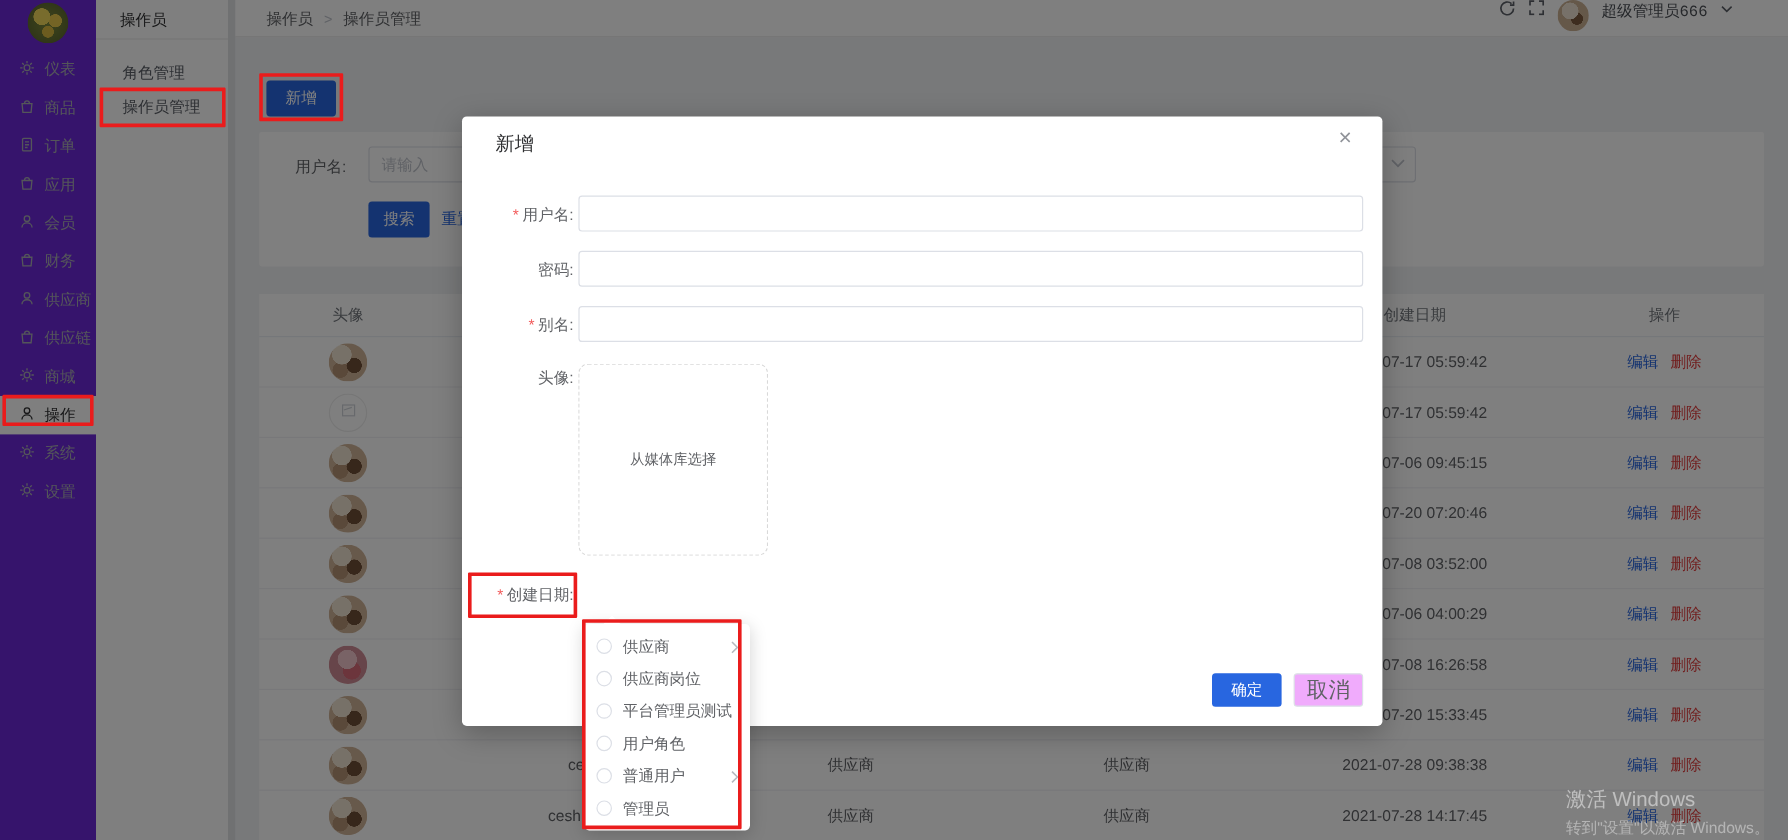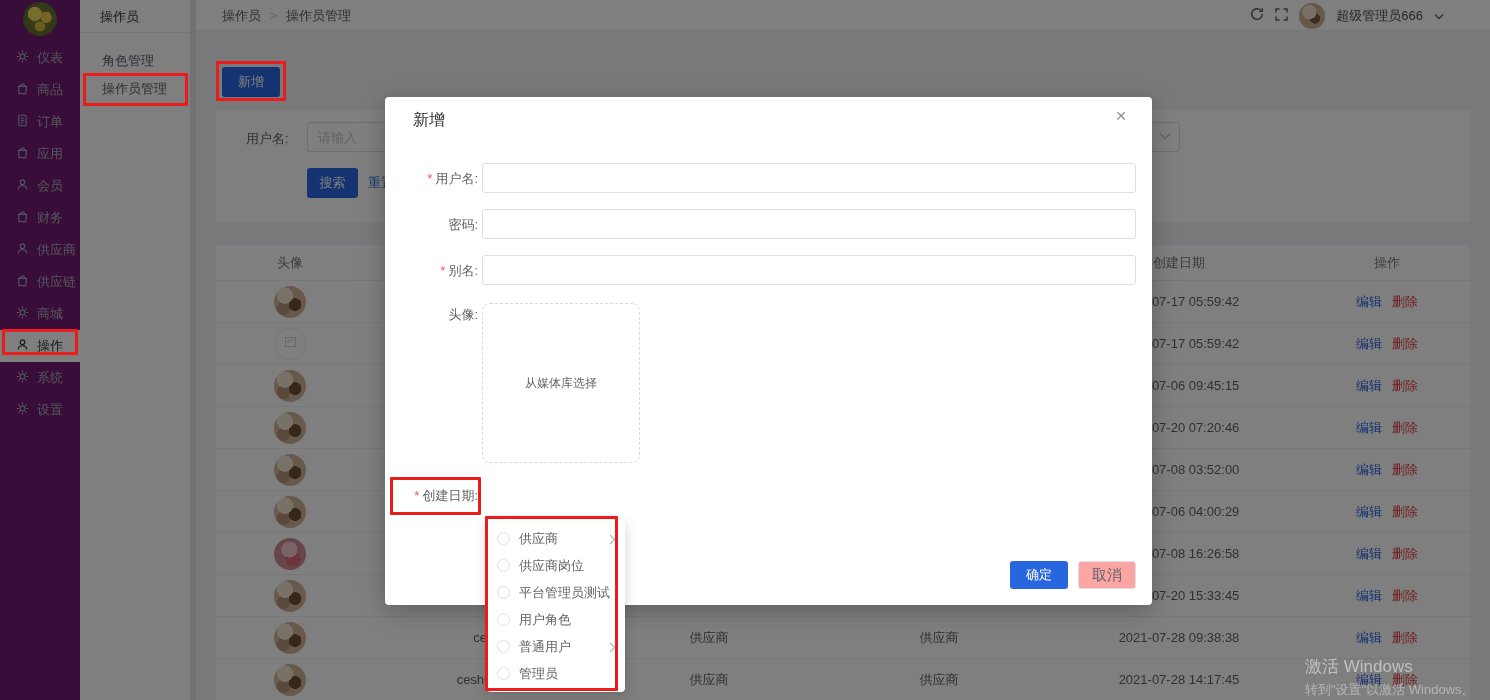--- a/index.html
+++ b/index.html
@@ -1,21 +1,21 @@
 <!DOCTYPE html>
 <html><head>
 <meta charset="utf-8">
 <style>
   * { margin:0; padding:0; box-sizing:border-box; }
   html,body { width:1490px; height:700px; }
   body { font-family:"Liberation Sans","DejaVu Sans",sans-serif; font-size:13px; color:#606266; }
   .page { position:relative; width:1490px; height:700px; background:#f0f2f5; overflow:hidden; }
 
   
-  .rail { position:absolute; left:0; top:0; width:80px; height:700px; background:#701a75; z-index:10; }
+  .rail { position:absolute; left:0; top:0; width:80px; height:700px; background:#6d28d9; z-index:10; }
   .logo { position:absolute; left:23px; top:2px; width:34px; height:34px; border-radius:50%;
           background:radial-gradient(circle at 35% 35%, #f0d85a 0 22%, transparent 23%),
                      radial-gradient(circle at 68% 45%, #e8c84a 0 18%, transparent 19%),
                      radial-gradient(circle at 50% 72%, #d8b83e 0 16%, transparent 17%),
                      radial-gradient(circle at 50% 50%, #7d8a3c, #55612b); }
   .rail-items { position:absolute; top:42px; left:0; width:80px; }
   .rail-item { display:flex; align-items:center; height:32px; padding-left:16px; gap:8px;
                color:#a9adb3; font-size:13px; cursor:pointer; }
   .rail-item svg { flex:0 0 auto; }
   .rail-item.active { background:#ffffff; color:#303133; }
@@ -24,21 +24,21 @@
   .submenu { position:absolute; left:80px; top:0; width:110px; height:700px; background:#ffffff; z-index:9; }
   .submenu-title { height:33px; line-height:33px; padding-left:20px; color:#303133; border-bottom:1px solid #ececec; }
   .submenu-items { padding-top:14px; }
   .submenu-item { height:28px; line-height:28px; padding-left:22px; color:#5a5e66; cursor:pointer; }
   .scroll-strip { position:absolute; left:190px; top:0; width:6px; height:700px; background:#e0e2e5; z-index:9; }
 
   
   .topbar { position:absolute; left:196px; top:0; width:1294px; height:31px; background:#fff; border-bottom:1px solid #ededed; }
   .breadcrumb { position:absolute; left:26px; top:0; height:31px; display:flex; align-items:center; gap:9px; color:#606266; }
   .crumb-sep { color:#c0c4cc; font-size:12px; }
-  .topbar-right { position:absolute; right:46px; top:0; height:31px; display:flex; align-items:center; gap:11px; color:#5a5e66; }
+  .topbar-right { position:absolute; right:46px; top:0; height:31px; display:flex; align-items:flex-start; gap:11px; color:#5a5e66;font-family:Liberation Mono, monospace; }
   .tb-avatar { width:26px; height:26px; border-radius:50%;
                background:radial-gradient(circle at 40% 35%, #efe3d2 0 30%, transparent 31%),
                           radial-gradient(circle at 62% 60%, #7d5a3e 0 22%, transparent 23%),
                           #cbb092; }
   .tb-user { font-size:13px; color:#4c5056; }
 
   
   .btn { border:none; border-radius:3px; color:#fff; font-size:13px; cursor:pointer; font-family:inherit; }
   .btn-add { position:absolute; left:222px; top:67px; width:58px; height:30px; }
   .search-card { position:absolute; left:216px; top:110px; width:1254px; height:112px; background:#fff; border-radius:2px; }
@@ -88,22 +88,22 @@
   .m-input { position:absolute; left:97px; width:654px; height:30px; border:1px solid #dcdfe6; border-radius:3px;
              padding:0 10px; font-size:13px; font-family:inherit; }
   .upload-box { position:absolute; left:97px; top:206px; width:158px; height:160px; border:1px dashed #d9d9d9;
                 border-radius:8px; display:flex; align-items:center; justify-content:center; font-size:12px;
                 color:#606266; cursor:pointer; background:#fff; }
   .role-select { position:absolute; left:97px; top:383px; width:171px; height:30px; border:1px solid #2866e0;
                  border-radius:3px; display:flex; align-items:center; padding:0 8px; cursor:pointer; }
   .role-placeholder { color:#c0c4cc; border-left:1px solid #8a8d92; padding-left:2px; }
   .role-select svg { position:absolute; right:8px; top:10px; }
   .btn-ok { position:absolute; left:625px; top:464px; width:58px; height:28px; }
-  .btn-cancel { position:absolute; left:693px; top:464px; width:58px; height:28px; background:#fca5a5;
-                border:1px solid #dcdfe6; border-radius:3px; color:#606266; font-size:15px; cursor:pointer; font-family:inherit; }
+  .btn-cancel { position:absolute; left:693px; top:464px; width:58px; height:28px; background:#f0abfc;
+                border:1px solid #dcdfe6; border-radius:3px; color:#606266; font-size:18px; cursor:pointer; font-family:inherit; }
 
   
   .dropdown { position:absolute; left:487px; top:520px; width:138px; height:172px; background:#fff; border-radius:4px;
               box-shadow:0 3px 14px rgba(0,0,0,.18); z-index:65; padding-top:5px; }
   .dropdown::before { content:""; position:absolute; left:18px; top:-5px; width:10px; height:10px; background:#fff;
                       transform:rotate(45deg); }
   .dd-item { position:relative; height:27px; display:flex; align-items:center; padding-left:10px; cursor:pointer; }
   .dd-radio { width:13px; height:13px; border:1px solid #dcdfe6; border-radius:50%; margin-right:9px; background:#fff; }
   .dd-label { color:#606266; font-size:13px; }
   .dd-arrow { position:absolute; right:9px; top:8px; }

